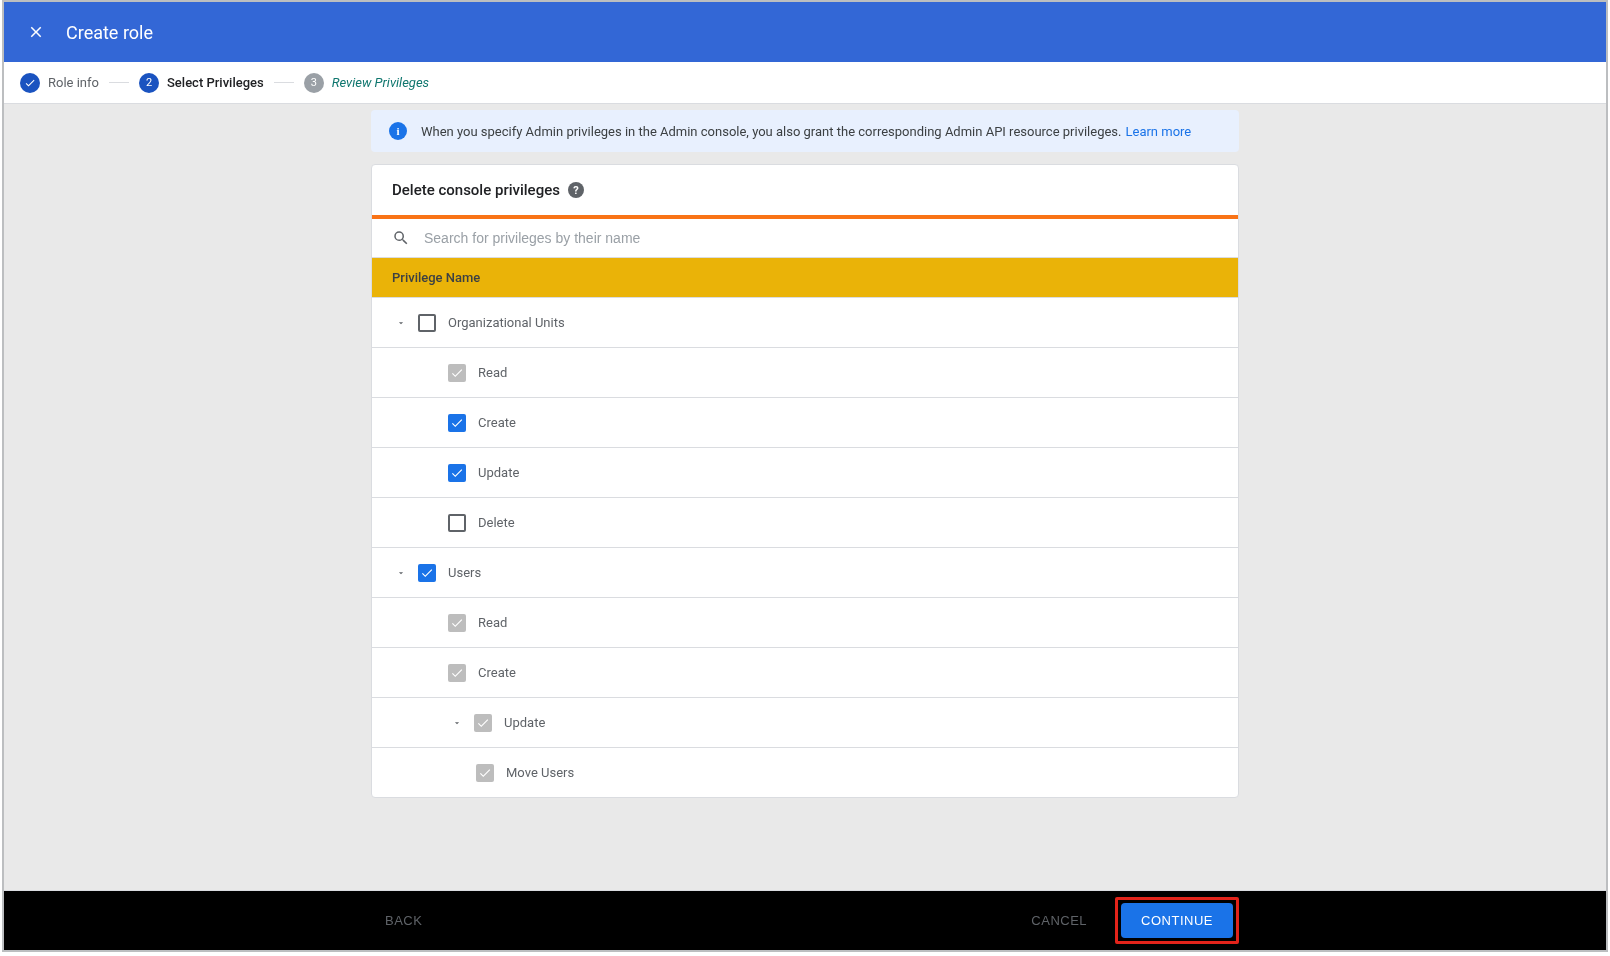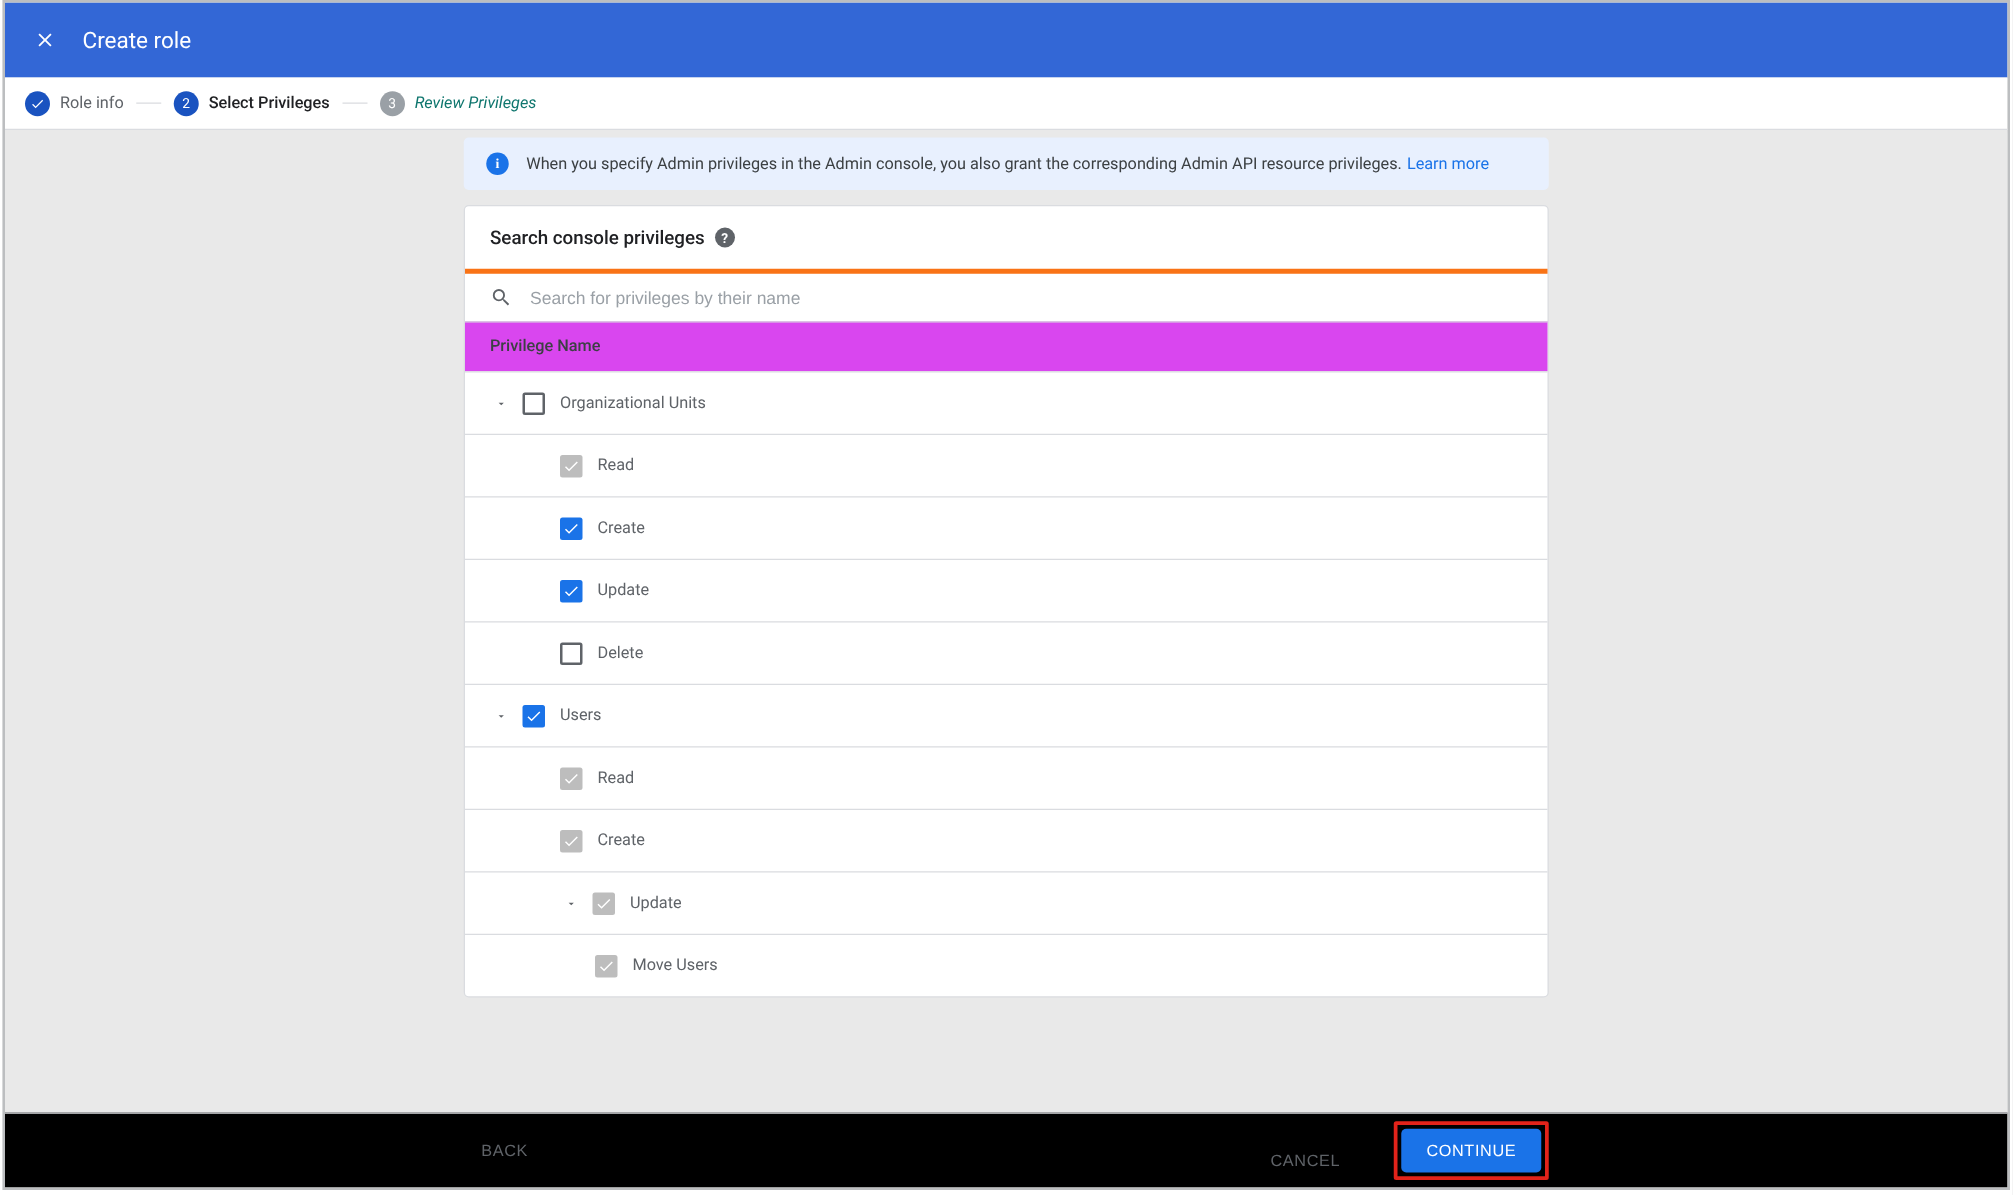--- a/index.html
+++ b/index.html
@@ -109,21 +109,21 @@
     padding:10px 20px;
   }
   .search-row svg { width:18px;height:18px;fill:#5f6368;margin-right:14px;}
   .search-row input {
     border:none;outline:none;flex:1;
     font-size:14px;color:#3c4043;
   }
   .search-row input::placeholder{color:#9aa0a6;}
   .col-header {
     border-top:1px solid #dadce0;
-    background:#d946ef;
+    background:#eab308;
     padding:12px 20px;
     font-size:13px;font-weight:500;color:#3c4043;
   }
   .priv-row {
     border-top:1px solid #dadce0;
     display:flex;align-items:center;
     min-height:50px;
     padding:0 20px;
   }
   .indent-0 { padding-left:20px;}
@@ -165,21 +165,21 @@
     color:#5f6368;background:none;border:none;
     padding:8px 14px;cursor:pointer;
     text-transform:uppercase;
   }
   .btn-primary {
     font-size:13px;font-weight:500;letter-spacing:.5px;
     color:#fff;background:#1a73e8;border:none;
     padding:10px 20px;border-radius:4px;cursor:pointer;
     text-transform:uppercase;
   }
-  .footer-right { display:flex;align-items:flex-end;gap:15px;}
+  .footer-right { display:flex;align-items:center;gap:0;}
   .highlight-box {
     border:3px solid #e2231a;
     padding:3px;
     border-radius:2px;
     margin-left:14px;
   }
 </style>
 </head>
 <body>
 
@@ -219,21 +219,21 @@
     <div class="content-inner">
 
       <div class="info-banner">
         <div class="info-icon">i</div>
         <span>When you specify Admin privileges in the Admin console, you also grant the corresponding Admin API resource privileges.</span>
         <a href="#">Learn more</a>
       </div>
 
       <div class="card">
         <div class="card-head">
-          <span>Search console privileges</span>
+          <span>Delete console privileges</span>
           <span class="help-icon">?</span>
         </div>
         <div class="search-row">
           <svg viewBox="0 0 24 24">
               <path d="M15.5 14h-.79l-.28-.27A6.471 6.471 0 0 0 16 9.5 6.5 6.5 0 1 0 9.5 16a6.47 6.47 0 0 0 4.23-1.57l.27.28v.79l5 4.99L20.49 19l-4.99-5zM9.5 14A4.5 4.5 0 1 1 14 9.5 4.5 4.5 0 0 1 9.5 14z"></path>
             </svg>
           <input type="text" placeholder="Search for privileges by their name" style="">
         </div>
         <div class="col-header">Privilege Name</div>
         <div id="priv-list">

